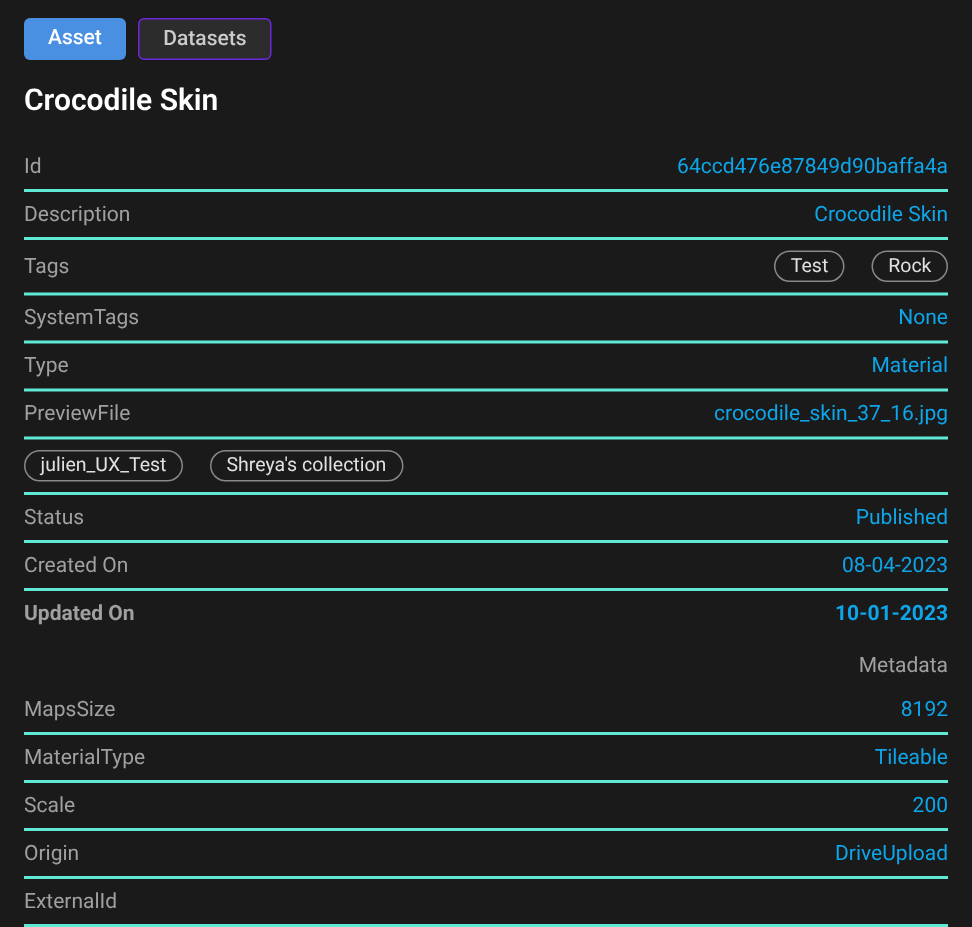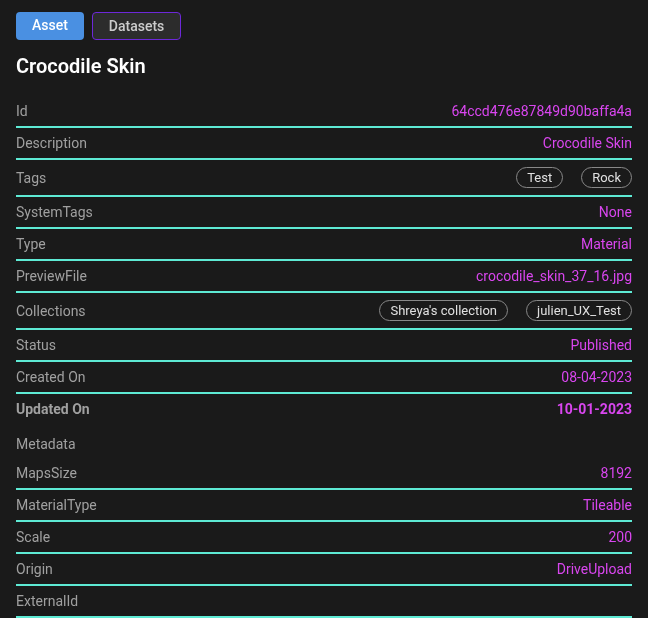--- a/index.html
+++ b/index.html
@@ -63,21 +63,21 @@
       font-weight: bold;
     }
 
     .row-label {
       color: #a0a0a0;
       font-size: 14px;
       min-width: 120px;
     }
 
     .row-value {
-      color: #d946ef;
+      color: #0ea5e9;
       font-size: 14px;
       text-align: right;
     }
 
     .row-value-link {
       color: #4a90e2;
       font-size: 14px;
       text-align: right;
       text-decoration: none;
     }
@@ -91,21 +91,21 @@
 
     .tag-pill {
       border: 1px solid #888;
       border-radius: 12px;
       padding: 2px 10px;
       font-size: 13px;
       color: #e0e0e0;
     }
 
     .section-header {
-      text-align: left;
+      text-align: right;
       padding: 12px 0 6px 0;
       color: #a0a0a0;
       font-size: 14px;
     }
   </style>
 </head>
 <body>
 
 <div class="tab-bar">
   <div class="tab tab-active">Asset</div>
@@ -143,24 +143,23 @@
     <span class="row-label">Type</span>
     <span class="row-value">Material</span>
   </div>
 
   <div class="info-row">
     <span class="row-label">PreviewFile</span>
     <span class="row-value">crocodile_skin_37_16.jpg</span>
   </div>
 
   <div class="info-row">
-    <span class="row-label">Collections</span>
     <div class="tags-container">
+      <span class="tag-pill">julien_UX_Test</span>
       <span class="tag-pill">Shreya's collection</span>
-      <span class="tag-pill">julien_UX_Test</span>
     </div>
   </div>
 
   <div class="info-row">
     <span class="row-label">Status</span>
     <span class="row-value">Published</span>
   </div>
 
   <div class="info-row">
     <span class="row-label">Created On</span>

